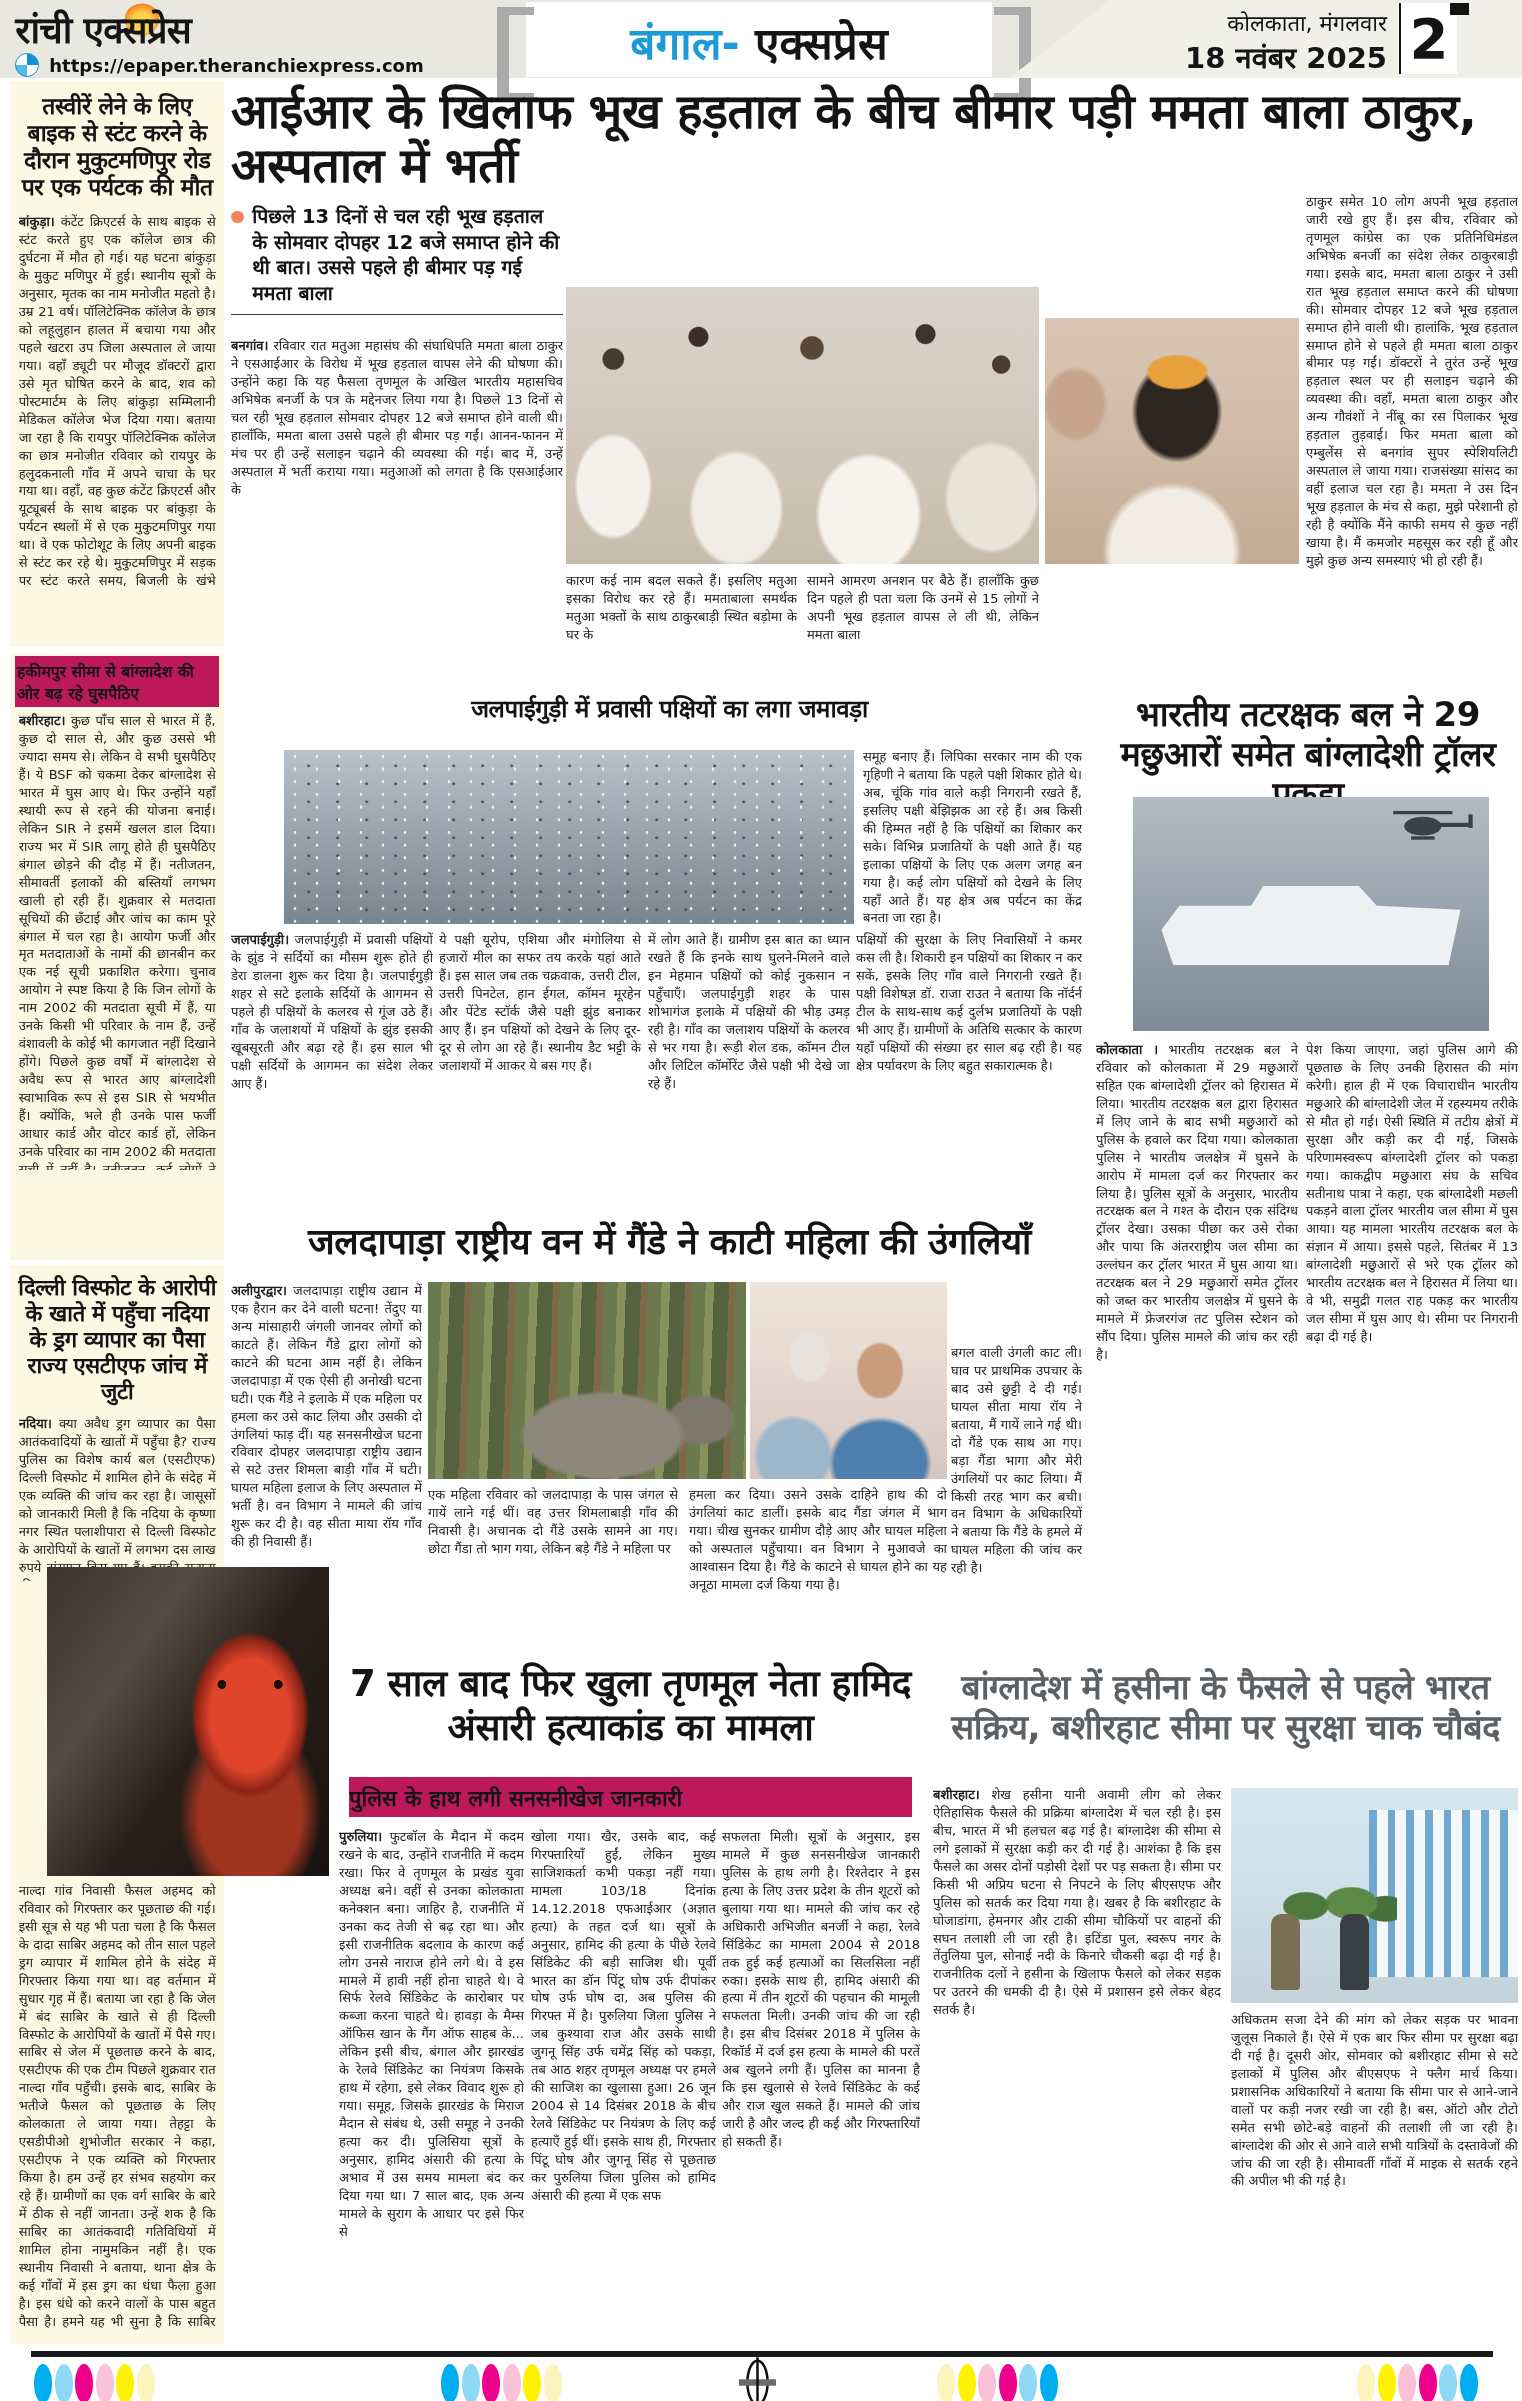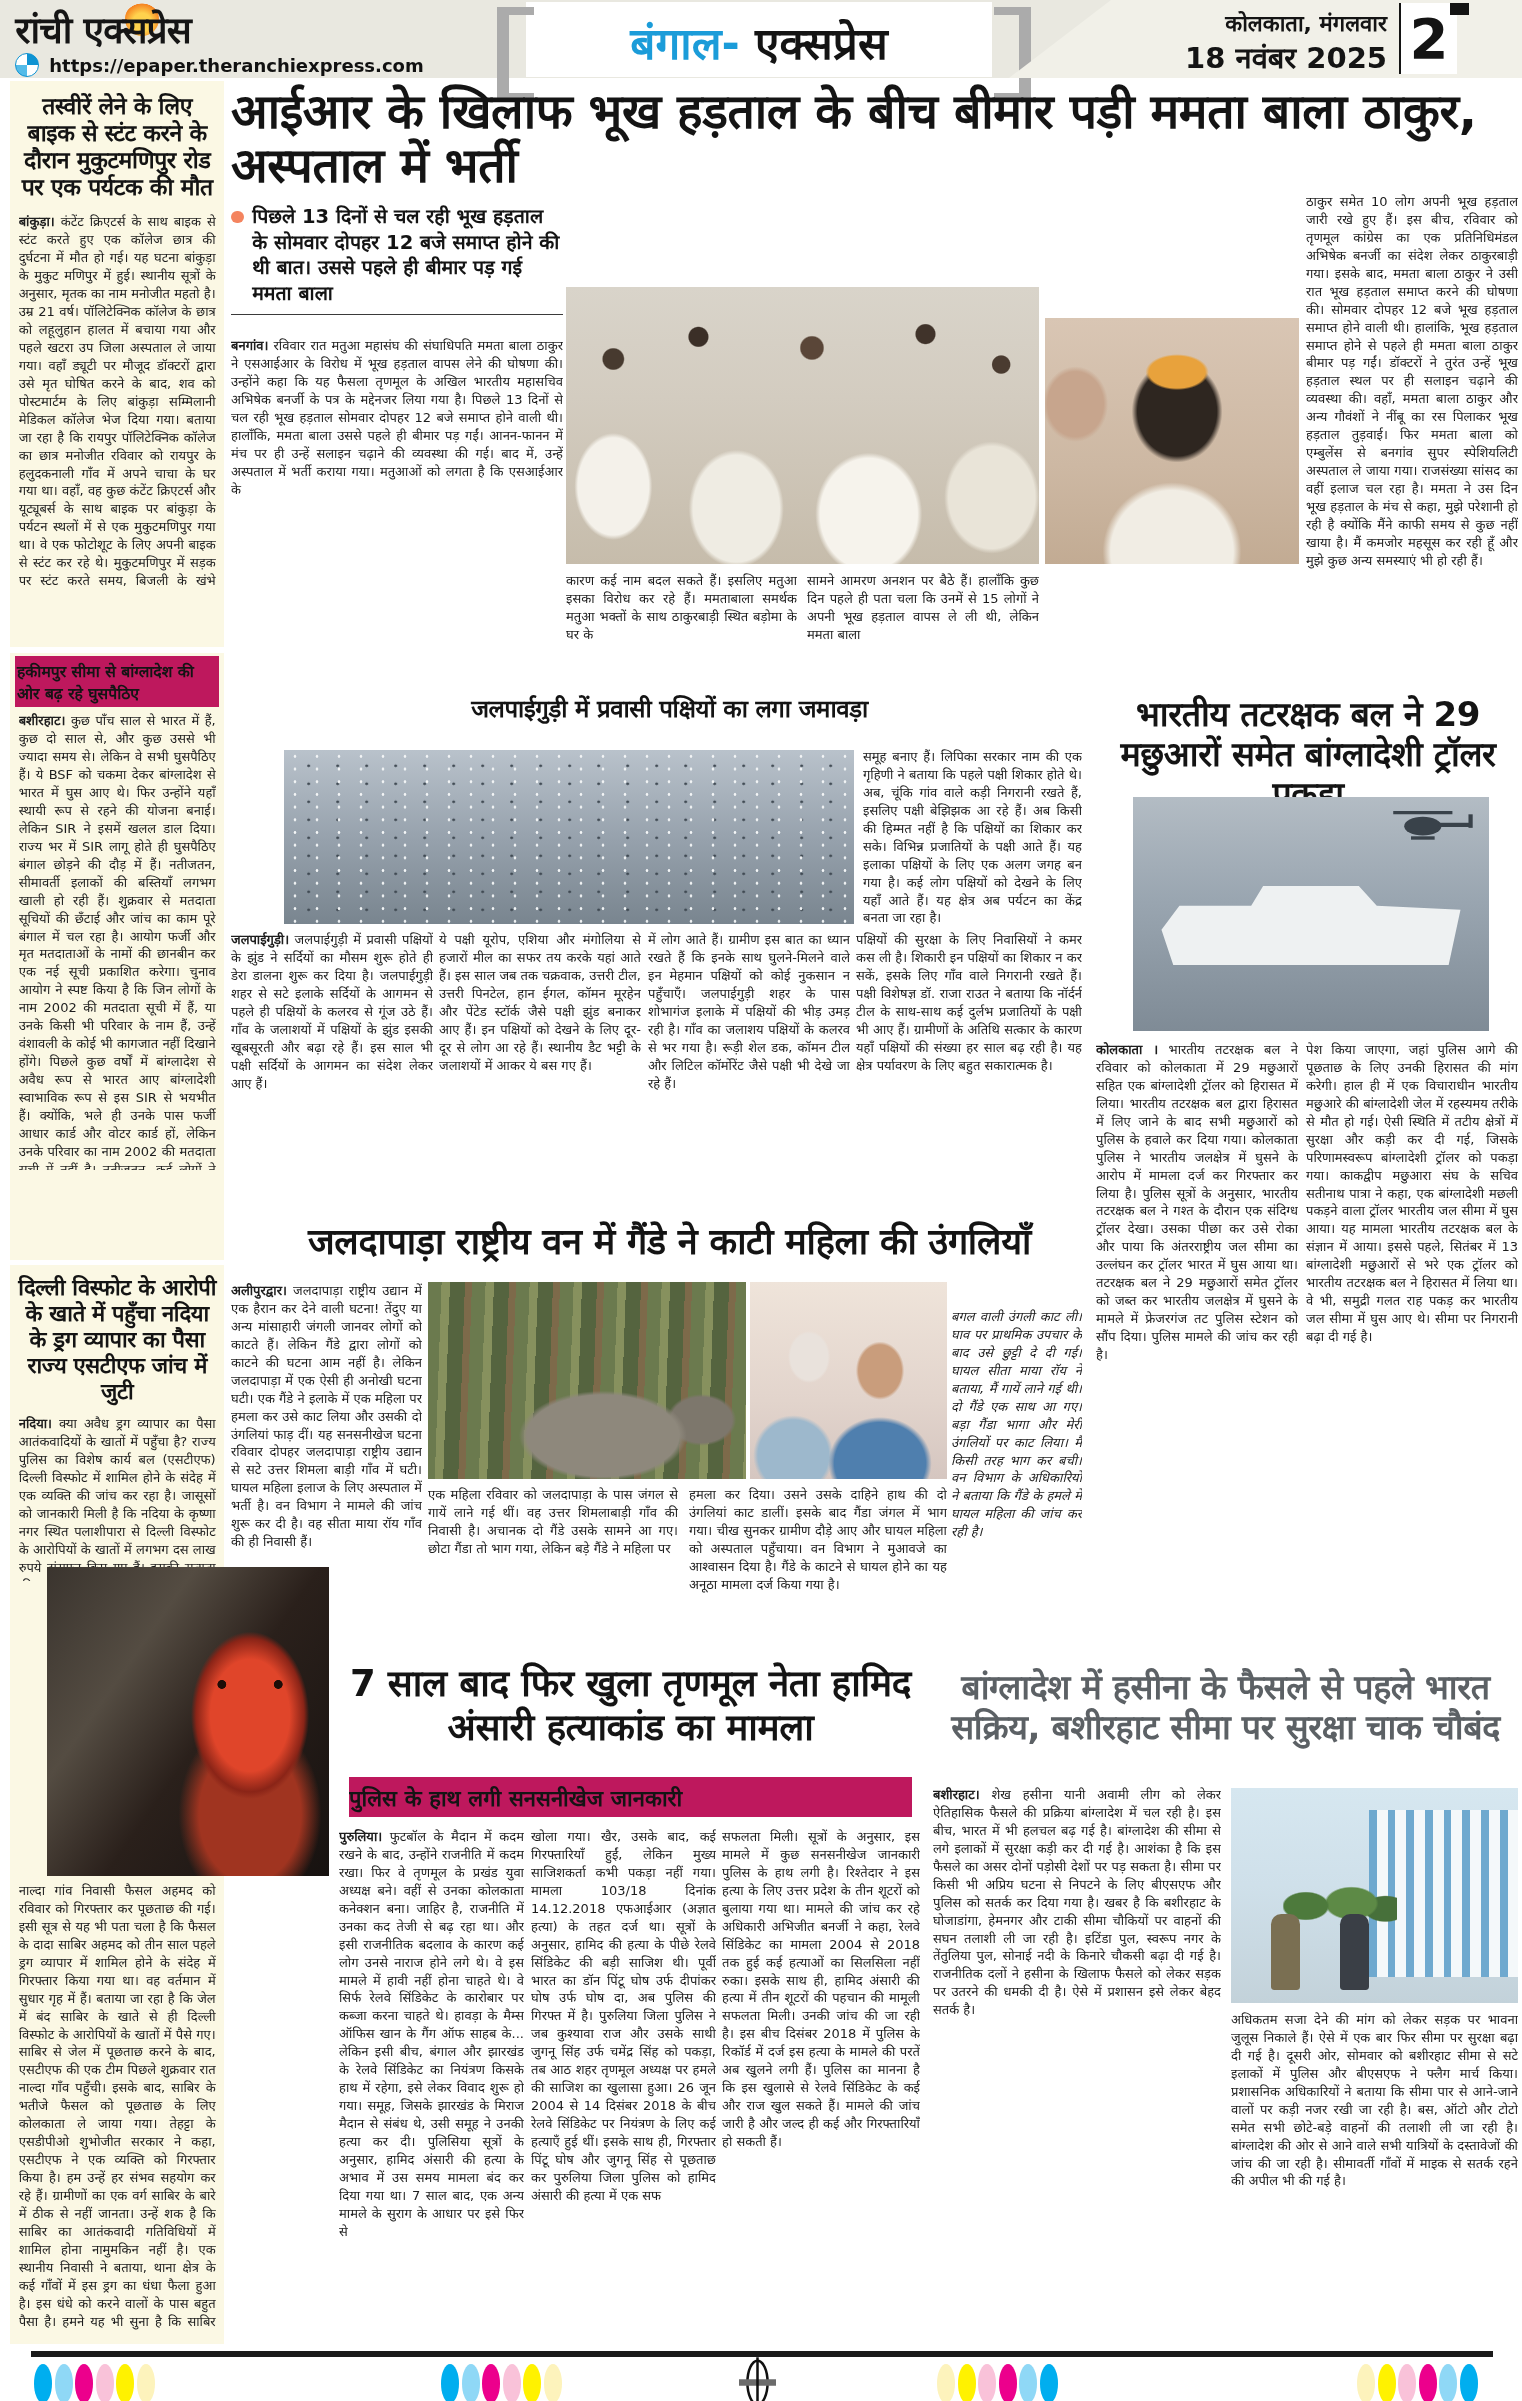--- a/index.html
+++ b/index.html
@@ -20,21 +20,21 @@
   .bracket{position:absolute;top:6.8px;width:25.4px;height:78px;}
   #bracket-left{left:497px;border-left:12.7px solid #ababab;border-top:8.5px solid #ababab;border-bottom:8.5px solid #ababab;}
   #bracket-right{left:994px;border-right:12.7px solid #ababab;border-top:8.5px solid #ababab;border-bottom:8.5px solid #ababab;}
   #edition-title{position:absolute;left:526px;top:12px;width:466px;text-align:center;
       font-size:44px;font-weight:800;white-space:nowrap;}
   #edition-blue{color:#1b9cd9;}
   #edition-black{color:#141414;}
   #date-panel{position:absolute;left:1009px;top:0;width:514px;height:78px;background:#f1f0e8;
       clip-path:polygon(102px 0,100% 0,100% 100%,0 100%);}
   #date-lines{position:absolute;right:136px;top:6.8px;text-align:right;color:#141414;}
-  #date-line1{font-size:22px;font-weight:700;}
+  #date-line1{font-size:22px;font-weight:400;}
   #date-line2{font-size:29px;font-weight:800;}
   #pagenum-box{position:absolute;right:66px;top:3.4px;width:56px;height:71px;background:#ffffff;
       border-left:2.5px solid #141414;text-align:center;}
   #pagenum{font-size:56px;font-weight:800;color:#141414;line-height:71px;}
   #pagenum-mark{position:absolute;right:54px;top:3.4px;width:18.7px;height:12px;background:#141414;}
   
   .cream{background:#fbf8e4;}
   .headline{font-weight:800;color:#141414;text-align:center;line-height:1.18;letter-spacing:-0.4px;}
   .body-text{font-size:13px;line-height:1.38;text-align:justify;color:#1d1d1d;overflow:hidden;margin:0;}
   .body-text b{font-weight:700;}
@@ -187,21 +187,21 @@
     </div>
     <p class="body-text abs" style="left:1096px;top:1041px;width:202px;height:616px;"><b>कोलकाता ।</b> <span>भारतीय तटरक्षक बल ने रविवार को कोलकाता में 29 मछुआरों सहित एक बांग्लादेशी ट्रॉलर को हिरासत में लिया। भारतीय तटरक्षक बल द्वारा हिरासत में लिए जाने के बाद सभी मछुआरों को पुलिस के हवाले कर दिया गया। कोलकाता पुलिस ने भारतीय जलक्षेत्र में घुसने के आरोप में मामला दर्ज कर गिरफ्तार कर लिया है। पुलिस सूत्रों के अनुसार, भारतीय तटरक्षक बल ने गश्त के दौरान एक संदिग्ध ट्रॉलर देखा। उसका पीछा कर उसे रोका और पाया कि अंतरराष्ट्रीय जल सीमा का उल्लंघन कर ट्रॉलर भारत में घुस आया था। तटरक्षक बल ने 29 मछुआरों समेत ट्रॉलर को जब्त कर भारतीय जलक्षेत्र में घुसने के मामले में फ्रेजरगंज तट पुलिस स्टेशन को सौंप दिया। पुलिस मामले की जांच कर रही है।</span></p>
     <p class="body-text abs" style="left:1306px;top:1041px;width:212px;height:616px;">पेश किया जाएगा, जहां पुलिस आगे की पूछताछ के लिए उनकी हिरासत की मांग करेगी। हाल ही में एक विचाराधीन भारतीय मछुआरे की बांग्लादेशी जेल में रहस्यमय तरीके से मौत हो गई। ऐसी स्थिति में तटीय क्षेत्रों में सुरक्षा और कड़ी कर दी गई, जिसके परिणामस्वरूप बांग्लादेशी ट्रॉलर को पकड़ा गया। काकद्वीप मछुआरा संघ के सचिव सतीनाथ पात्रा ने कहा, एक बांग्लादेशी मछली पकड़ने वाला ट्रॉलर भारतीय जल सीमा में घुस आया। यह मामला भारतीय तटरक्षक बल के संज्ञान में आया। इससे पहले, सितंबर में 13 बांग्लादेशी मछुआरों से भरे एक ट्रॉलर को भारतीय तटरक्षक बल ने हिरासत में लिया था। वे भी, समुद्री गलत राह पकड़ कर भारतीय जल सीमा में घुस आए थे। सीमा पर निगरानी बढ़ा दी गई है।</p>
   </div>
 
   <div>
     <div class="headline abs" style="left:254px;top:1221px;width:831px;font-size:36px;">जलदापाड़ा राष्ट्रीय वन में गैंडे ने काटी महिला की उंगलियाँ</div>
     <p class="body-text abs" style="left:231px;top:1282px;width:191px;height:376px;"><b>अलीपुरद्वार।</b> <span>जलदापाड़ा राष्ट्रीय उद्यान में एक हैरान कर देने वाली घटना! तेंदुए या अन्य मांसाहारी जंगली जानवर लोगों को काटते हैं। लेकिन गैंडे द्वारा लोगों को काटने की घटना आम नहीं है। लेकिन जलदापाड़ा में एक ऐसी ही अनोखी घटना घटी। एक गैंडे ने इलाके में एक महिला पर हमला कर उसे काट लिया और उसकी दो उंगलियां फाड़ दीं। यह सनसनीखेज घटना रविवार दोपहर जलदापाड़ा राष्ट्रीय उद्यान से सटे उत्तर शिमला बाड़ी गाँव में घटी। घायल महिला इलाज के लिए अस्पताल में भर्ती है। वन विभाग ने मामले की जांच शुरू कर दी है। वह सीता माया रॉय गाँव की ही निवासी हैं।</span></p>
     <div id="rhino-photo" class="photo" style="left:428px;top:1282px;width:318px;height:197px;"></div>
     <div id="woman-photo" class="photo" style="left:750px;top:1282px;width:197px;height:197px;"></div>
-    <p class="body-text abs" style="left:951px;top:1308px;width:131px;height:376px;font-style:italic;">बगल वाली उंगली काट ली। घाव पर प्राथमिक उपचार के बाद उसे छुट्टी दे दी गई। घायल सीता माया रॉय ने बताया, मैं गायें लाने गई थी। दो गैंडे एक साथ आ गए। बड़ा गैंडा भागा और मेरी उंगलियों पर काट लिया। मैं किसी तरह भाग कर बची। वन विभाग के अधिकारियों ने बताया कि गैंडे के हमले में घायल महिला की जांच कर रही है।</p>
+    <p class="body-text abs" style="left:951px;top:1344px;width:131px;height:376px;">बगल वाली उंगली काट ली। घाव पर प्राथमिक उपचार के बाद उसे छुट्टी दे दी गई। घायल सीता माया रॉय ने बताया, मैं गायें लाने गई थी। दो गैंडे एक साथ आ गए। बड़ा गैंडा भागा और मेरी उंगलियों पर काट लिया। मैं किसी तरह भाग कर बची। वन विभाग के अधिकारियों ने बताया कि गैंडे के हमले में घायल महिला की जांच कर रही है।</p>
     <p class="body-text abs" style="left:428px;top:1486px;width:250px;height:173px;">एक महिला रविवार को जलदापाड़ा के पास जंगल से गायें लाने गई थीं। वह उत्तर शिमलाबाड़ी गाँव की निवासी है। अचानक दो गैंडे उसके सामने आ गए। छोटा गैंडा तो भाग गया, लेकिन बड़े गैंडे ने महिला पर</p>
     <p class="body-text abs" style="left:689px;top:1486px;width:258px;height:173px;">हमला कर दिया। उसने उसके दाहिने हाथ की दो उंगलियां काट डालीं। इसके बाद गैंडा जंगल में भाग गया। चीख सुनकर ग्रामीण दौड़े आए और घायल महिला को अस्पताल पहुँचाया। वन विभाग ने मुआवजे का आश्वासन दिया है। गैंडे के काटने से घायल होने का यह अनूठा मामला दर्ज किया गया है।</p>
   </div>
 
   <div>
     <div class="headline abs" style="left:339px;top:1662px;width:583px;font-size:37px;">7 साल बाद फिर खुला तृणमूल नेता हामिद अंसारी हत्याकांड का मामला</div>
     <div class="subhead-yellow abs" style="left:349px;top:1777px;width:563px;font-size:22px;padding:5.1px 0;">पुलिस के हाथ लगी सनसनीखेज जानकारी</div>
     <p class="body-text abs" style="left:339px;top:1828px;width:185px;height:516px;"><b>पुरुलिया।</b> <span>फुटबॉल के मैदान में कदम रखने के बाद, उन्होंने राजनीति में कदम रखा। फिर वे तृणमूल के प्रखंड युवा अध्यक्ष बने। वहीं से उनका कोलकाता कनेक्शन बना। जाहिर है, राजनीति में उनका कद तेजी से बढ़ रहा था। और इसी राजनीतिक बदलाव के कारण कई लोग उनसे नाराज होने लगे थे। वे इस मामले में हावी नहीं होना चाहते थे। वे सिर्फ रेलवे सिंडिकेट के कारोबार पर कब्जा करना चाहते थे। हावड़ा के मैम्स ऑफिस खान के गैंग ऑफ साहब के... लेकिन इसी बीच, बंगाल और झारखंड के रेलवे सिंडिकेट का नियंत्रण किसके हाथ में रहेगा, इसे लेकर विवाद शुरू हो गया। समूह, जिसके झारखंड के मिराज मैदान से संबंध थे, उसी समूह ने उनकी हत्या कर दी। पुलिसिया सूत्रों के अनुसार, हामिद अंसारी की हत्या के अभाव में उस समय मामला बंद कर दिया गया था। 7 साल बाद, एक अन्य मामले के सुराग के आधार पर इसे फिर से</span></p>
     <p class="body-text abs" style="left:531px;top:1828px;width:185px;height:516px;">खोला गया। खैर, उसके बाद, कई गिरफ्तारियाँ हुईं, लेकिन मुख्य साजिशकर्ता कभी पकड़ा नहीं गया। मामला 103/18 दिनांक 14.12.2018 एफआईआर (अज्ञात हत्या) के तहत दर्ज था। सूत्रों के अनुसार, हामिद की हत्या के पीछे रेलवे सिंडिकेट की बड़ी साजिश थी। पूर्वी भारत का डॉन पिंटू घोष उर्फ दीपांकर घोष उर्फ घोष दा, अब पुलिस की गिरफ्त में है। पुरुलिया जिला पुलिस ने जब कुश्यावा राज और उसके साथी जुगनू सिंह उर्फ चमेंद्र सिंह को पकड़ा, तब आठ शहर तृणमूल अध्यक्ष पर हमले की साजिश का खुलासा हुआ। 26 जून 2004 से 14 दिसंबर 2018 के बीच रेलवे सिंडिकेट पर नियंत्रण के लिए कई हत्याएँ हुई थीं। इसके साथ ही, गिरफ्तार पिंटू घोष और जुगनू सिंह से पूछताछ कर पुरुलिया जिला पुलिस को हामिद अंसारी की हत्या में एक सफ</p>
     <p class="body-text abs" style="left:722px;top:1828px;width:198px;height:516px;">सफलता मिली। सूत्रों के अनुसार, इस मामले में कुछ सनसनीखेज जानकारी पुलिस के हाथ लगी है। रिश्तेदार ने इस हत्या के लिए उत्तर प्रदेश के तीन शूटरों को बुलाया गया था। मामले की जांच कर रहे अधिकारी अभिजीत बनर्जी ने कहा, रेलवे सिंडिकेट का मामला 2004 से 2018 तक हुई कई हत्याओं का सिलसिला नहीं रुका। इसके साथ ही, हामिद अंसारी की हत्या में तीन शूटरों की पहचान की मामूली सफलता मिली। उनकी जांच की जा रही है। इस बीच दिसंबर 2018 में पुलिस के रिकॉर्ड में दर्ज इस हत्या के मामले की परतें अब खुलने लगी हैं। पुलिस का मानना है कि इस खुलासे से रेलवे सिंडिकेट के कई और राज खुल सकते हैं। मामले की जांच जारी है और जल्द ही कई और गिरफ्तारियाँ हो सकती हैं।</p>

